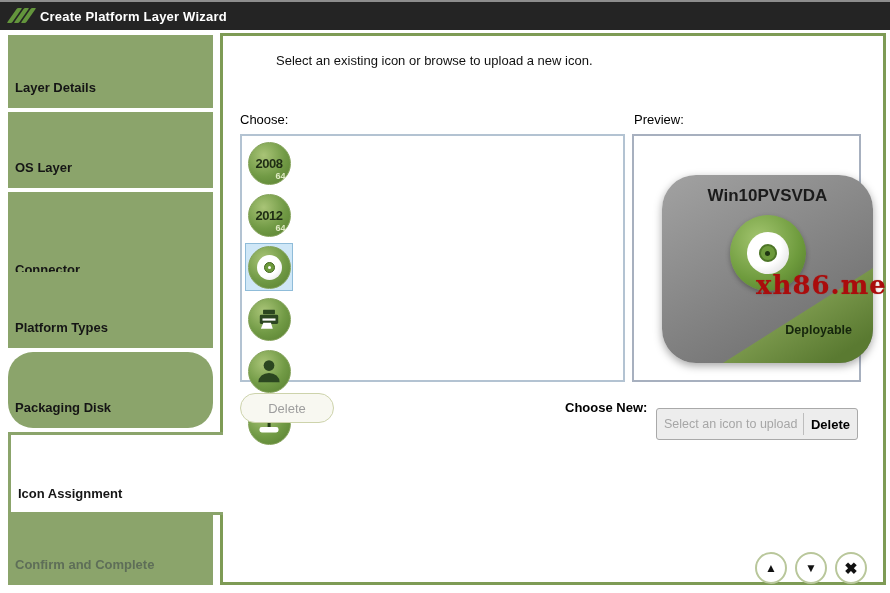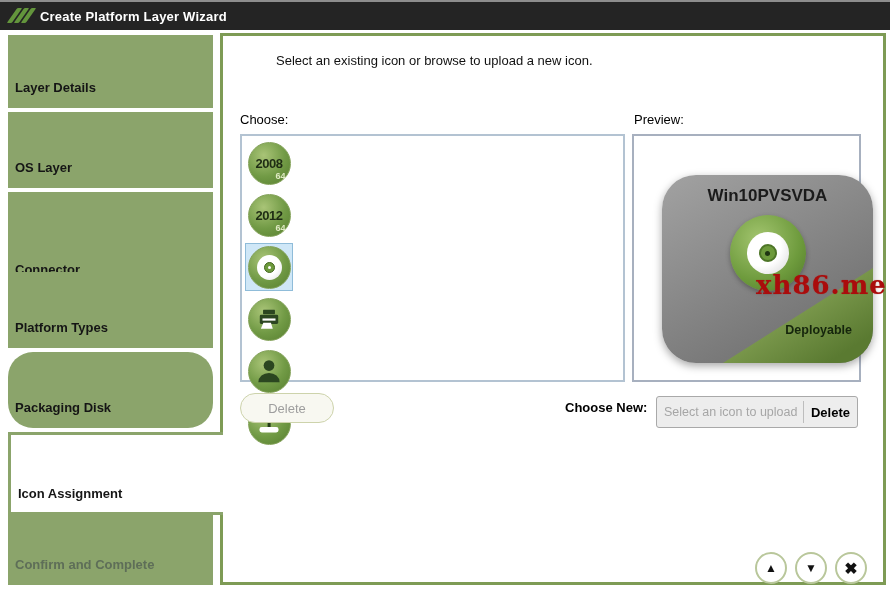--- a/index.html
+++ b/index.html
@@ -129,21 +129,21 @@
   }
 
   .delete-btn {
     position:absolute; left:17px; top:357px; width:94px; height:30px;
     border-radius:15px; background:#f8f8f1; border:1px solid #cdd3ab;
     box-sizing:border-box; color:#9e9e9e; font-size:13px;
     display:flex; align-items:center; justify-content:center; cursor:default;
   }
   .choose-new-label { position:absolute; left:342px; top:364px; font-size:13px; font-weight:bold; color:#000; }
   .upload-control {
-    position:absolute; left:433px; top:360px; width:202px; height:32px;
+    position:absolute; left:433px; top:372px; width:202px; height:32px;
     background:#ededed; border:1px solid #a9a9a9; border-radius:3px;
     box-sizing:border-box; display:flex; align-items:center; cursor:pointer;
   }
   .upload-placeholder { flex:1; color:#a6a6a6; font-size:12.5px; padding-left:7px; white-space:nowrap; overflow:hidden; }
   .upload-divider { width:1px; height:22px; background:#bdbdbd; }
   .browse-btn { font-weight:bold; font-size:13px; color:#000; padding:0 7px; white-space:nowrap; }
 
   .nav-btn {
     position:absolute; top:516px; width:32px; height:32px; border-radius:50%;
     background:#ffffff; border:2px solid #b9c79b; box-sizing:border-box;

